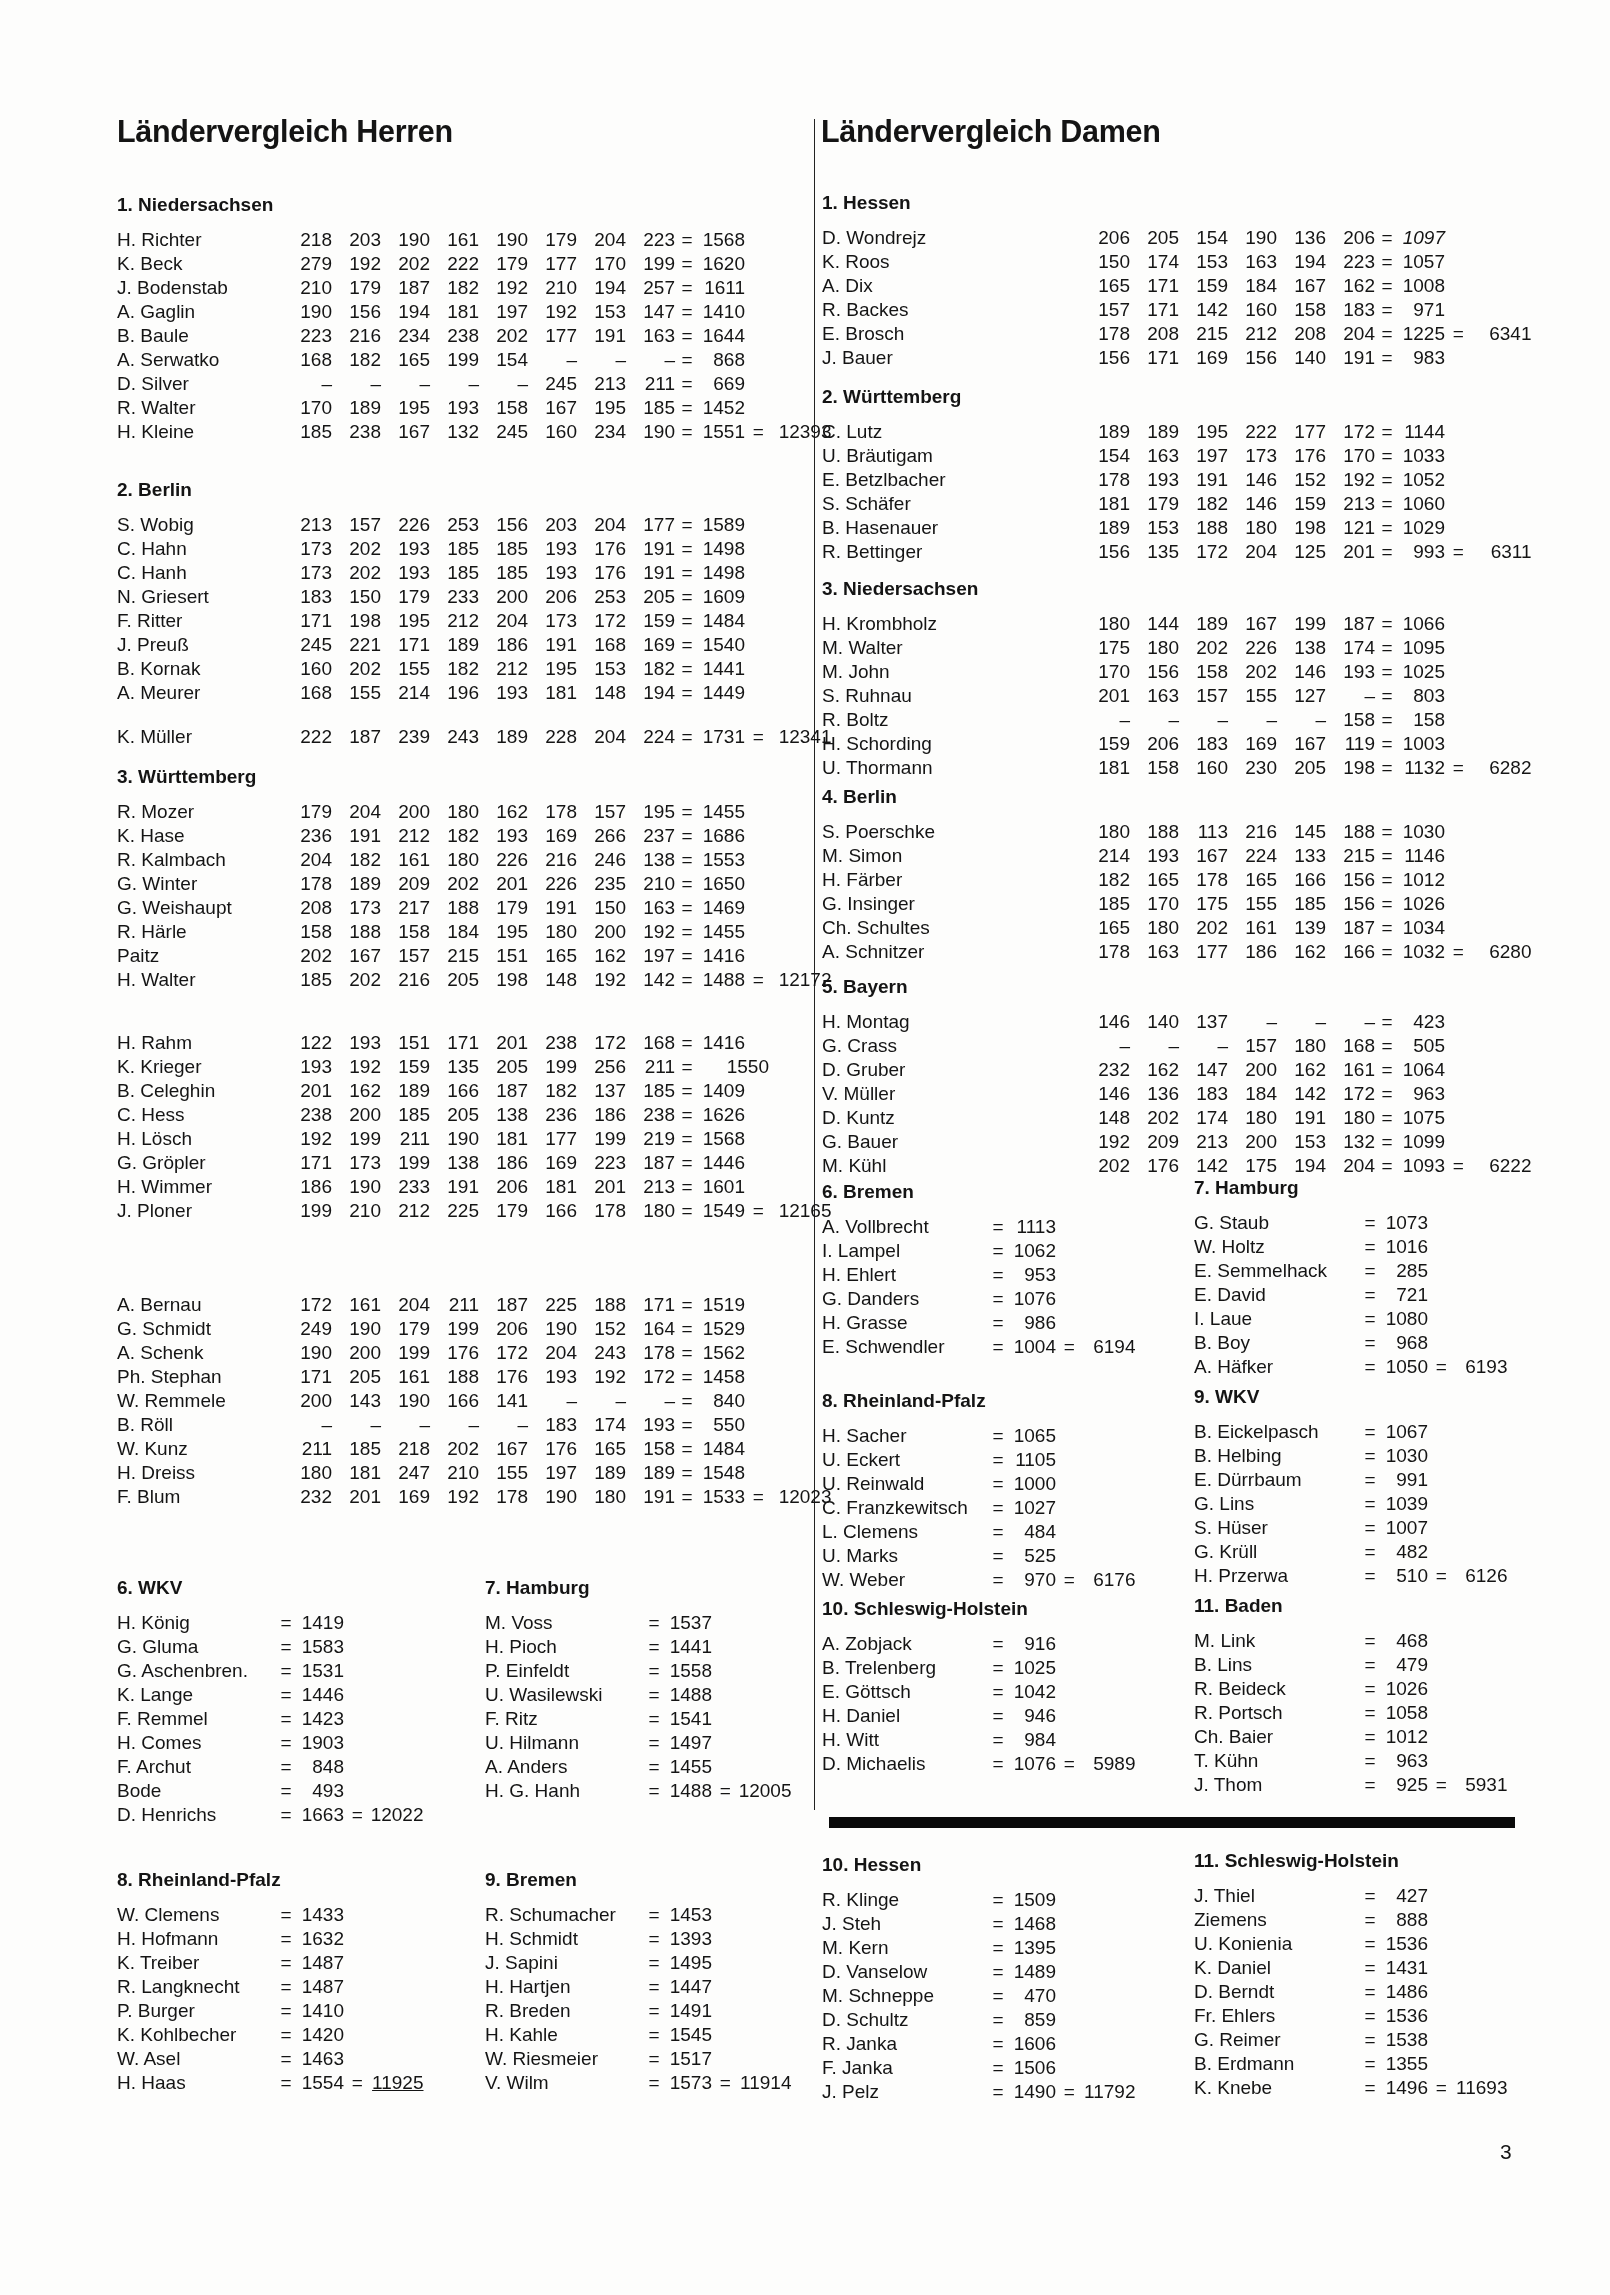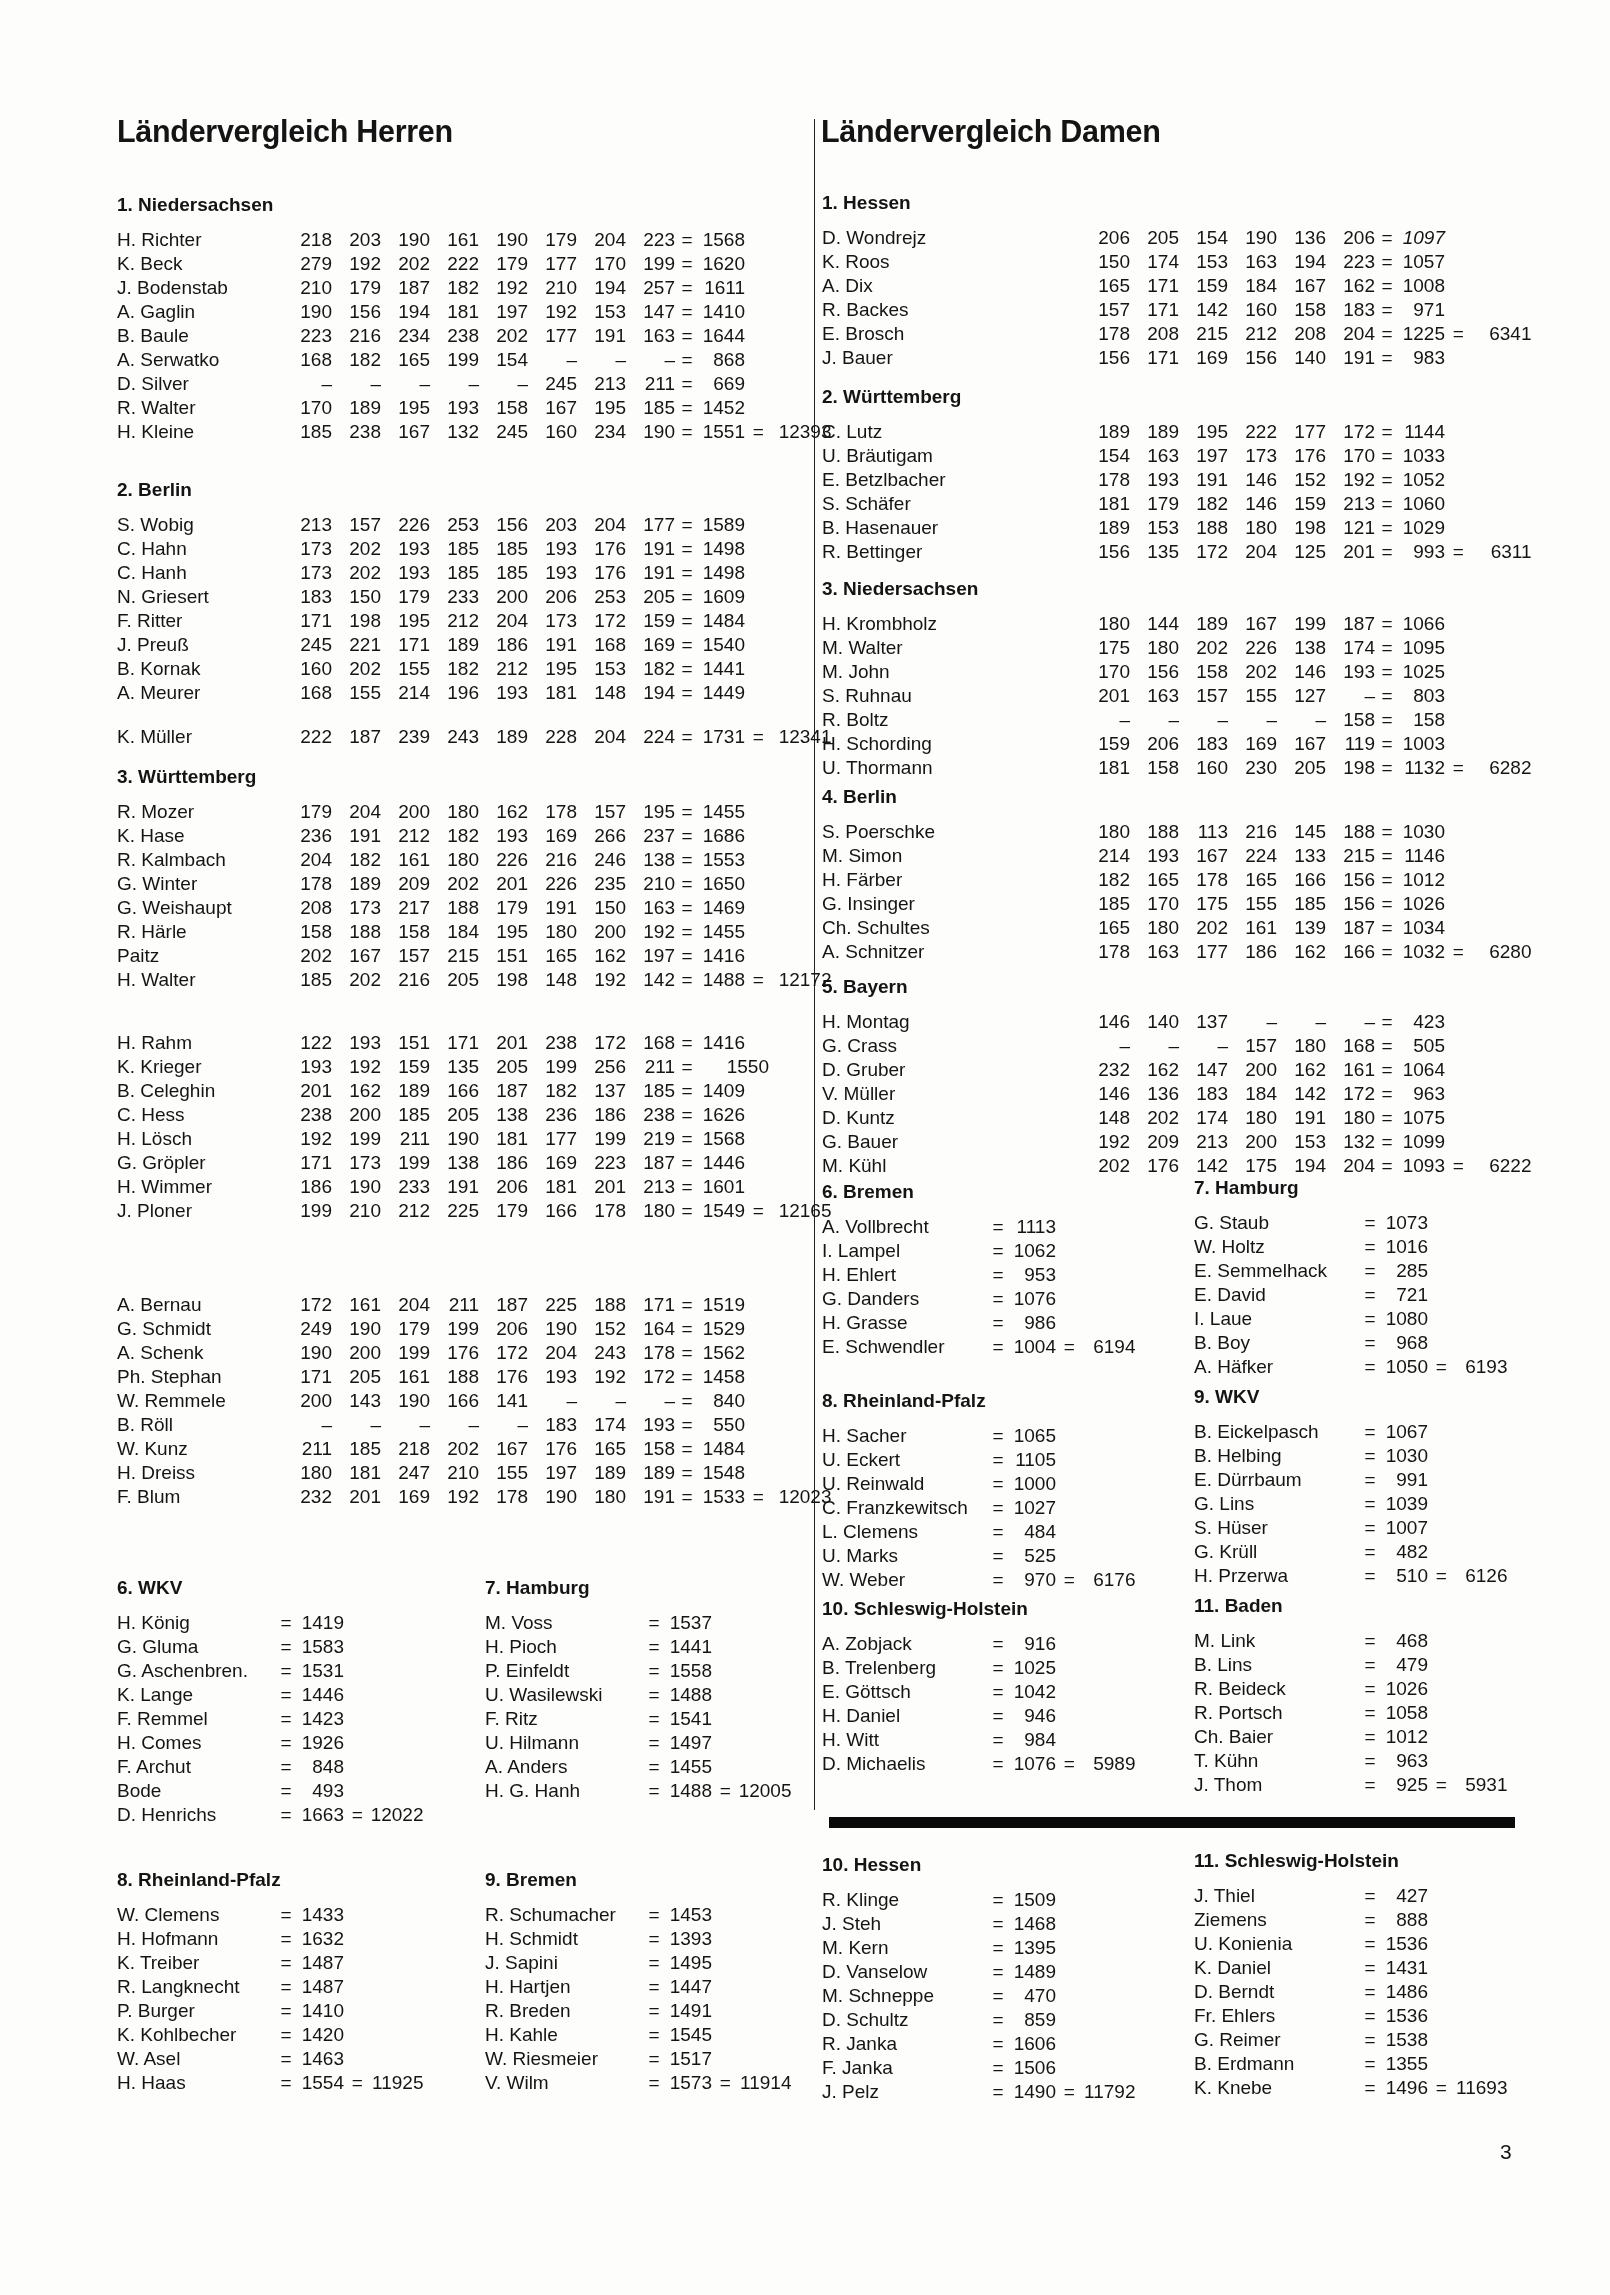--- a/index.html
+++ b/index.html
@@ -631,21 +631,21 @@
         <span class="total" style="width: 48px;">1446</span>
       </div>
       <div class="row">
         <span class="name" style="width: 159px;">F. Remmel</span>
         <span class="eq" style="width: 20px;">=</span>
         <span class="total" style="width: 48px;">1423</span>
       </div>
       <div class="row">
         <span class="name" style="width: 159px;">H. Comes</span>
         <span class="eq" style="width: 20px;">=</span>
-        <span class="total" style="width: 48px;">1926</span>
+        <span class="total" style="width: 48px;">1903</span>
       </div>
       <div class="row">
         <span class="name" style="width: 159px;">F. Archut</span>
         <span class="eq" style="width: 20px;">=</span>
         <span class="total" style="width: 48px;">848</span>
       </div>
       <div class="row">
         <span class="name" style="width: 159px;">Bode</span>
         <span class="eq" style="width: 20px;">=</span>
         <span class="total" style="width: 48px;">493</span>
@@ -738,21 +738,21 @@
       <div class="row">
         <span class="name" style="width: 159px;">W. Asel</span>
         <span class="eq" style="width: 20px;">=</span>
         <span class="total" style="width: 48px;">1463</span>
       </div>
       <div class="row">
         <span class="name" style="width: 159px;">H. Haas</span>
         <span class="eq" style="width: 20px;">=</span>
         <span class="total" style="width: 48px;">1554</span>
         <span class="eq" style="width: 26.5px;">=</span>
-        <span class="grand" style="width: 53px;">11925</span>
+        <span class="grand" style="width: 53px; text-decoration: underline;">11925</span>
       </div>
     </div>
     <div class="block" style="left: 485px; top: 1869px;">
       <h3>9. Bremen</h3>
       <div class="row">
         <span class="name" style="width: 159px;">R. Schumacher</span>
         <span class="eq" style="width: 20px;">=</span>
         <span class="total" style="width: 48px;">1453</span>
       </div>
       <div class="row">

